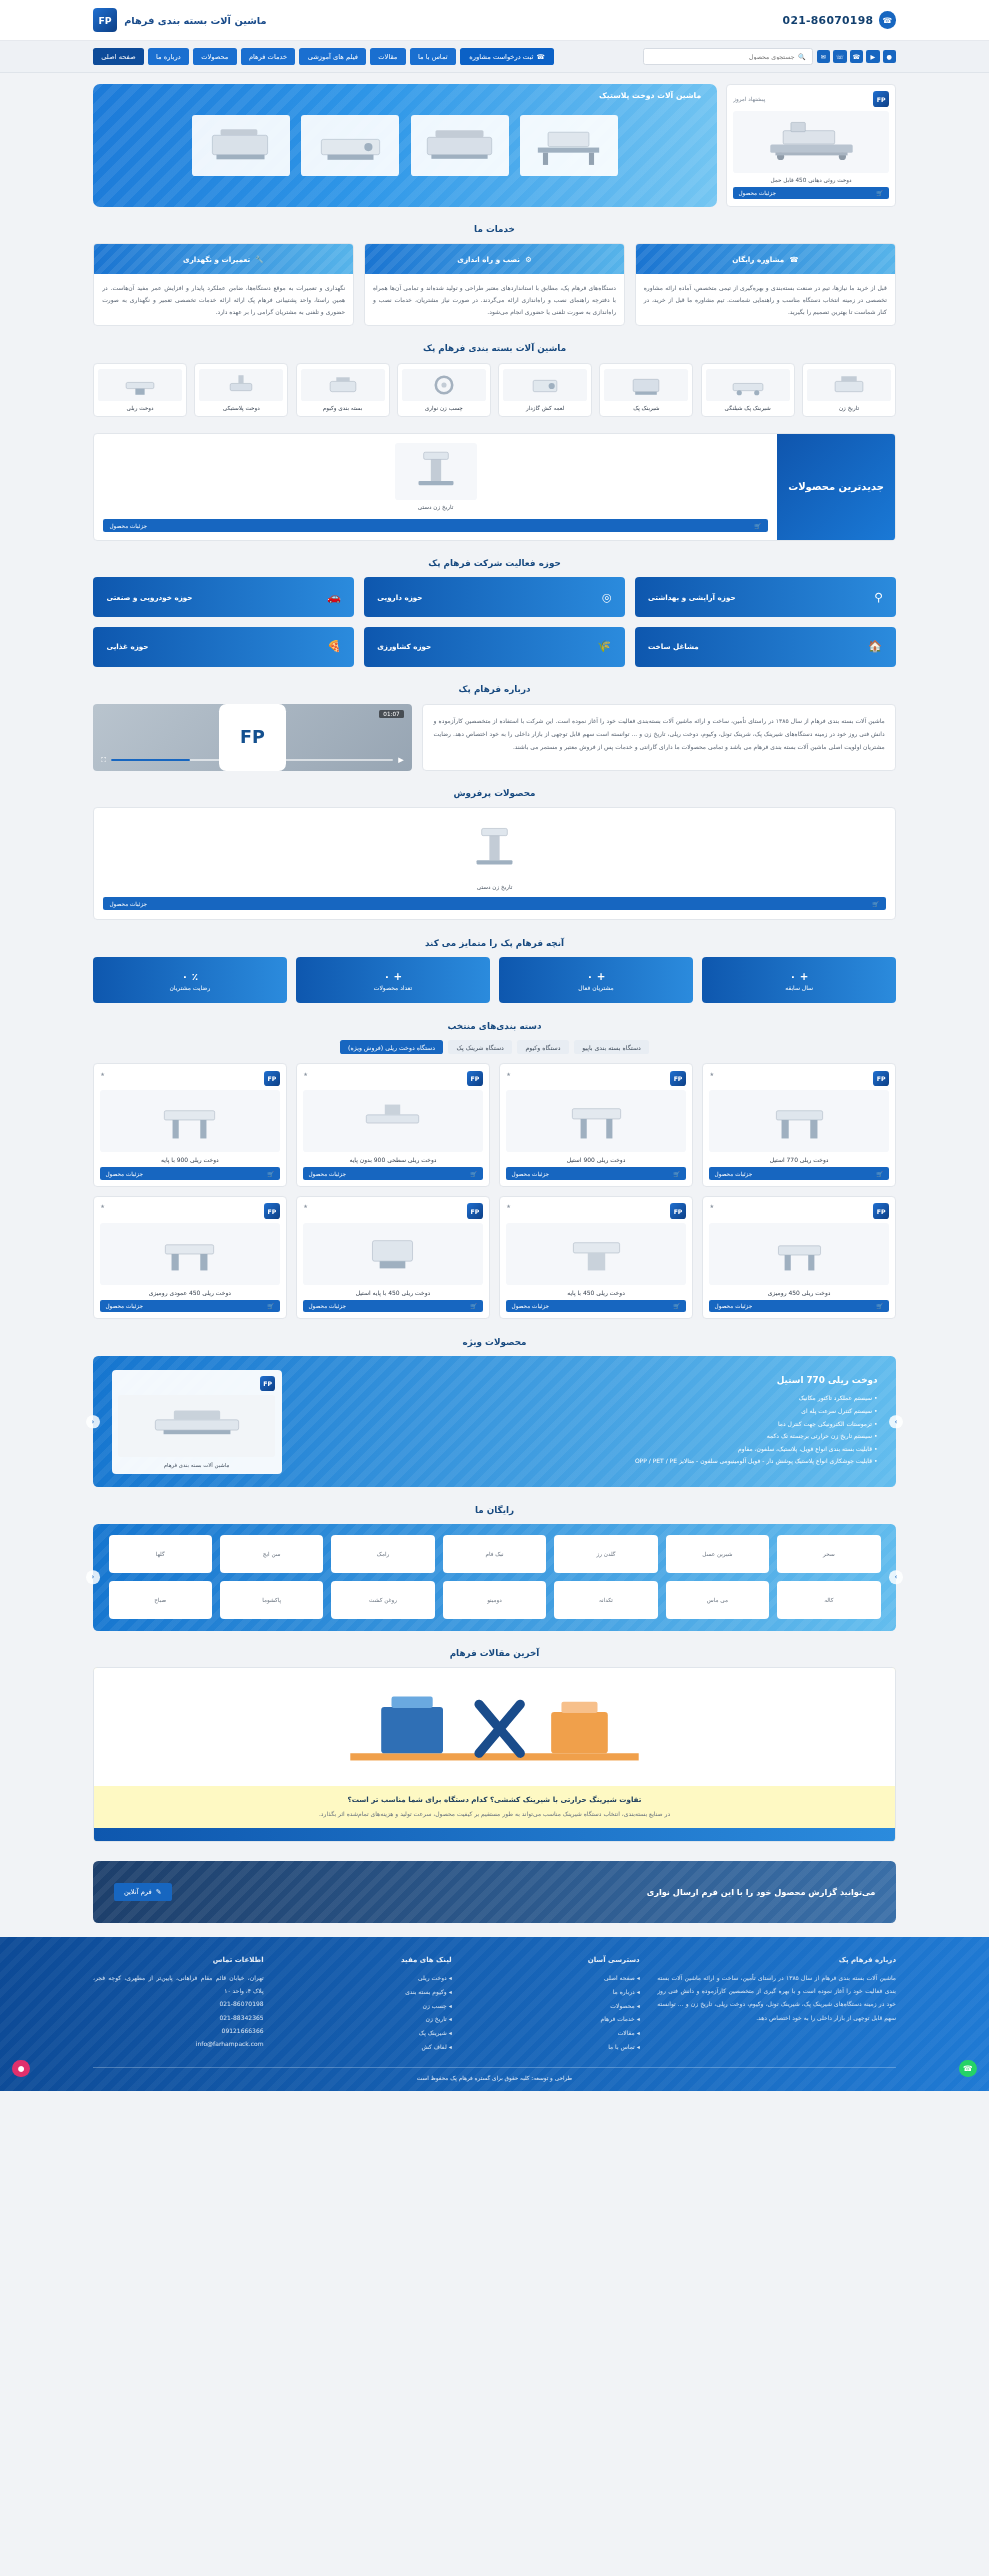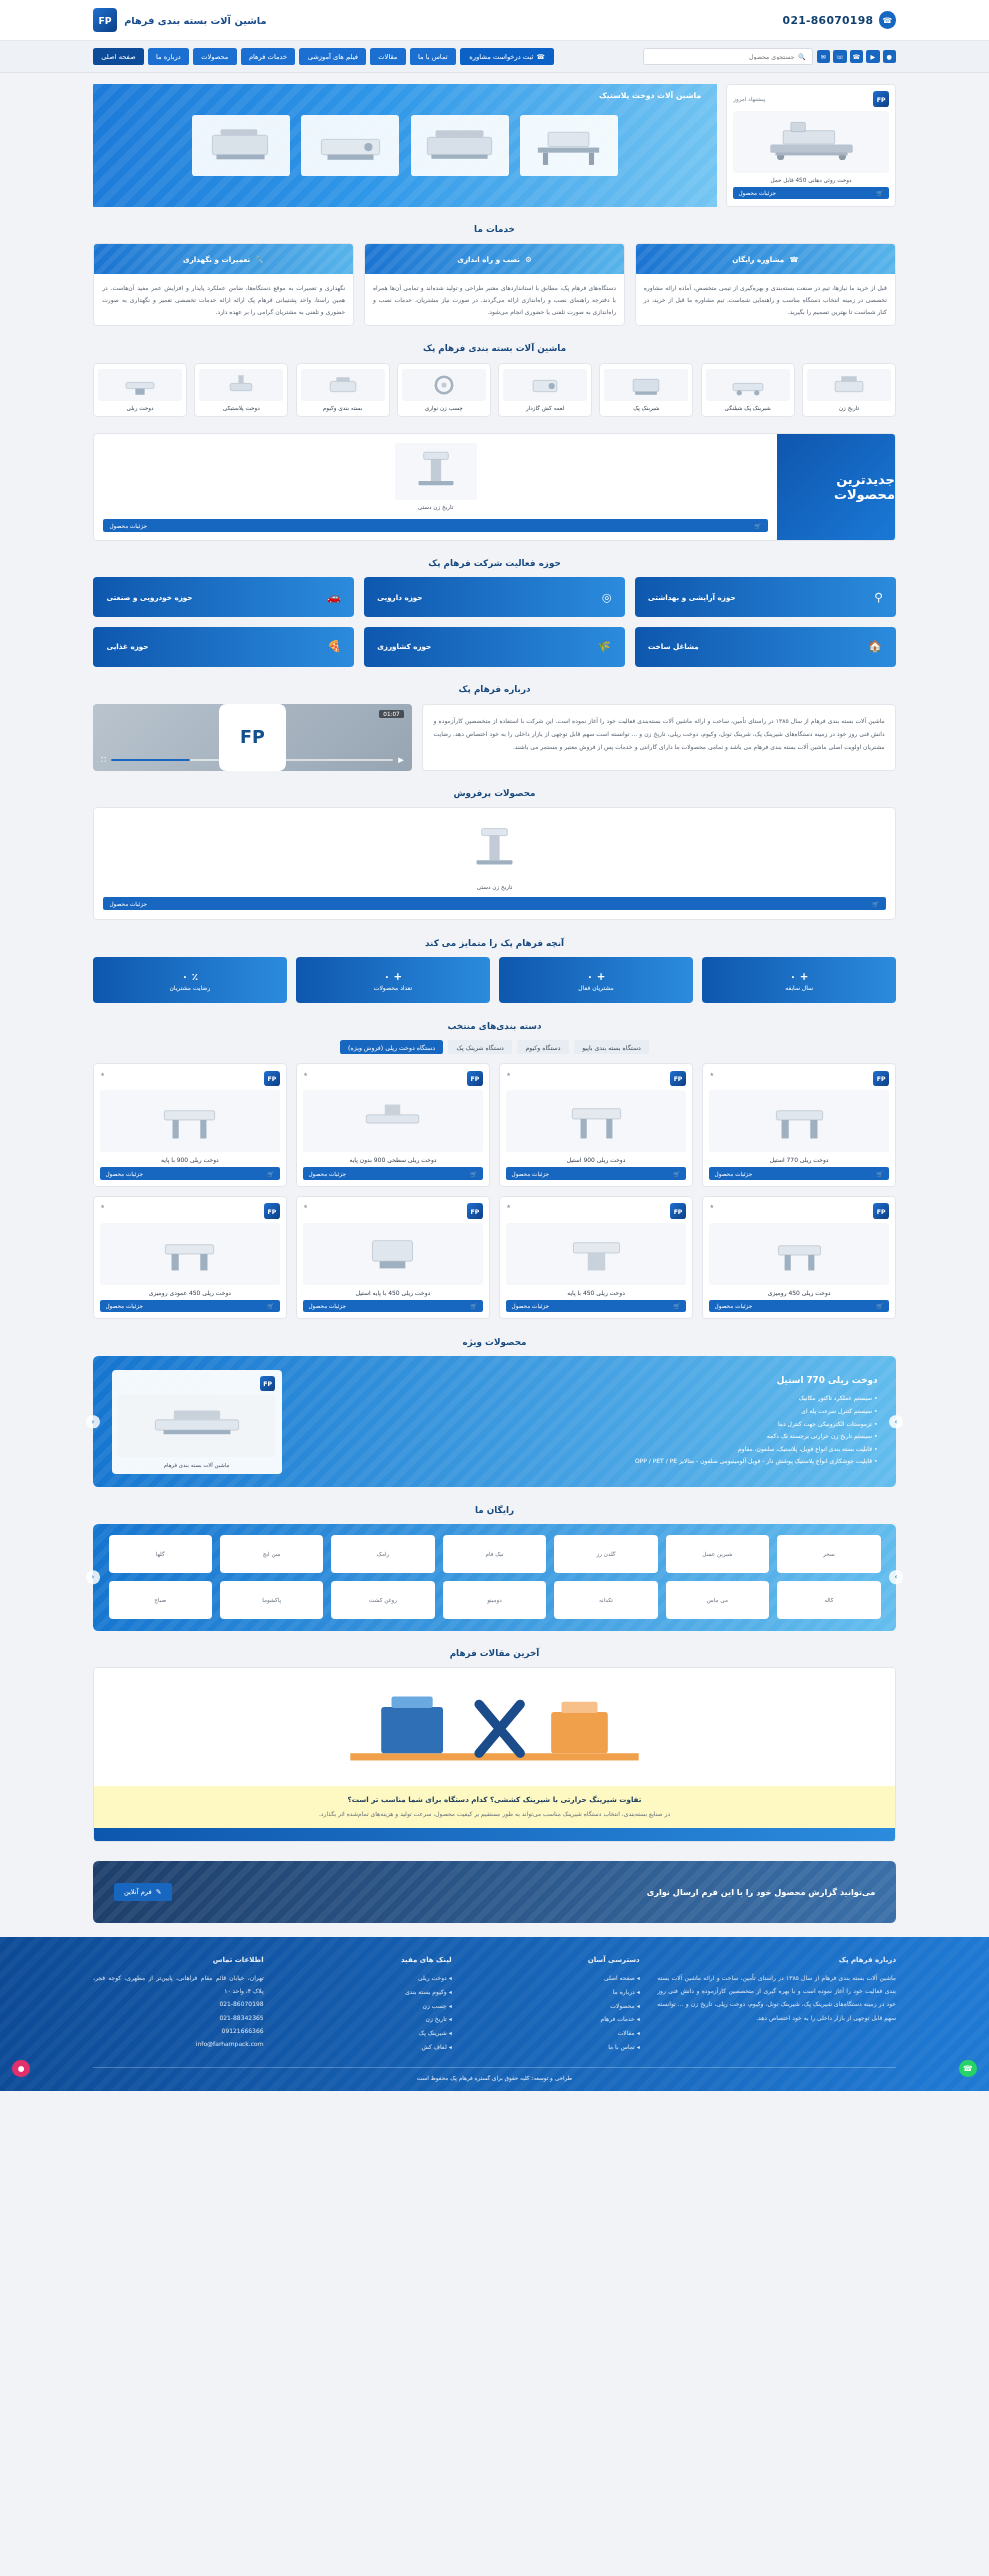--- a/index.html
+++ b/index.html
@@ -81,21 +81,21 @@
     color:#fff;font-size:6.2px;display:flex;align-items:center;justify-content:center;font-weight:bold;}
   .hero-img {
     height:62px;background:#f5f7fa;border-radius:3.1px;display:flex;align-items:center;justify-content:center;
   }
   .hero-card .cap { font-size:5.7px; color:#4a5562; text-align:center; }
   .hero-btn {
     background:#1766c0;color:#fff;border-radius:2.1px;font-size:5.7px;
     padding:3.1px 5.2px;display:flex;align-items:center;justify-content:space-between;
   }
   .hero-banner {
-    flex:1;border-radius:1px;overflow:hidden;position:relative;
+    flex:1;border-radius:7px;overflow:hidden;position:relative;
     background:
       repeating-linear-gradient(135deg, rgba(255,255,255,.07) 0 7.2px, rgba(255,255,255,0) 7.2px 14.4px),
       linear-gradient(100deg,#1c7ad8 0%, #2f97e8 45%, #74c6f2 100%);
     display:flex;align-items:center;justify-content:center;gap:11.3px;padding:9.3px 15.5px;
   }
   .hero-banner .hb-title {
     position:absolute;top:7.2px;right:15.5px;color:#fff;font-size:7.7px;font-weight:bold;
   }
   .machine {
     width:98px;height:61px;background:rgba(255,255,255,.92);border-radius:3.1px;
@@ -125,21 +125,21 @@
     padding:5.2px 4.1px;display:flex;flex-direction:column;align-items:center;gap:4.1px;
   }
   .cat .ph { width:100%;height:32px;background:#f4f6f9;border-radius:2.6px;display:flex;align-items:center;justify-content:center; }
   .cat .nm { font-size:5.7px;color:#3c4755; }
 
   
   .slider-band { padding:0 93px; }
   .slider-inner { display:flex; background:#fff;border:0.5px solid #e2e6eb;border-radius:4.1px;overflow:hidden; }
   .slider-label {
     width:118px;background:linear-gradient(135deg,#0f55ad,#1a79d6);
-    color:#fff;display:flex;align-items:center;justify-content:center;font-size:13px;font-weight:bold;
+    color:#fff;display:flex;align-items:center;justify-content:center;font-size:10px;font-weight:bold;
   }
   .slider-stage { flex:1;padding:9.3px;display:flex;flex-direction:column;align-items:center;gap:4.1px; }
   .slider-stage .ph { width:82px;height:57px;background:#f5f7fa;border-radius:3.1px;display:flex;align-items:center;justify-content:center; }
   .slider-stage .cap { font-size:5.7px;color:#4a5562; }
   .slider-cta {
     margin:0 9.3px 7.2px;background:#1766c0;color:#fff;border-radius:2.1px;font-size:5.7px;
     padding:3.6px 6.2px;display:flex;align-items:center;justify-content:space-between;
   }
 
   

